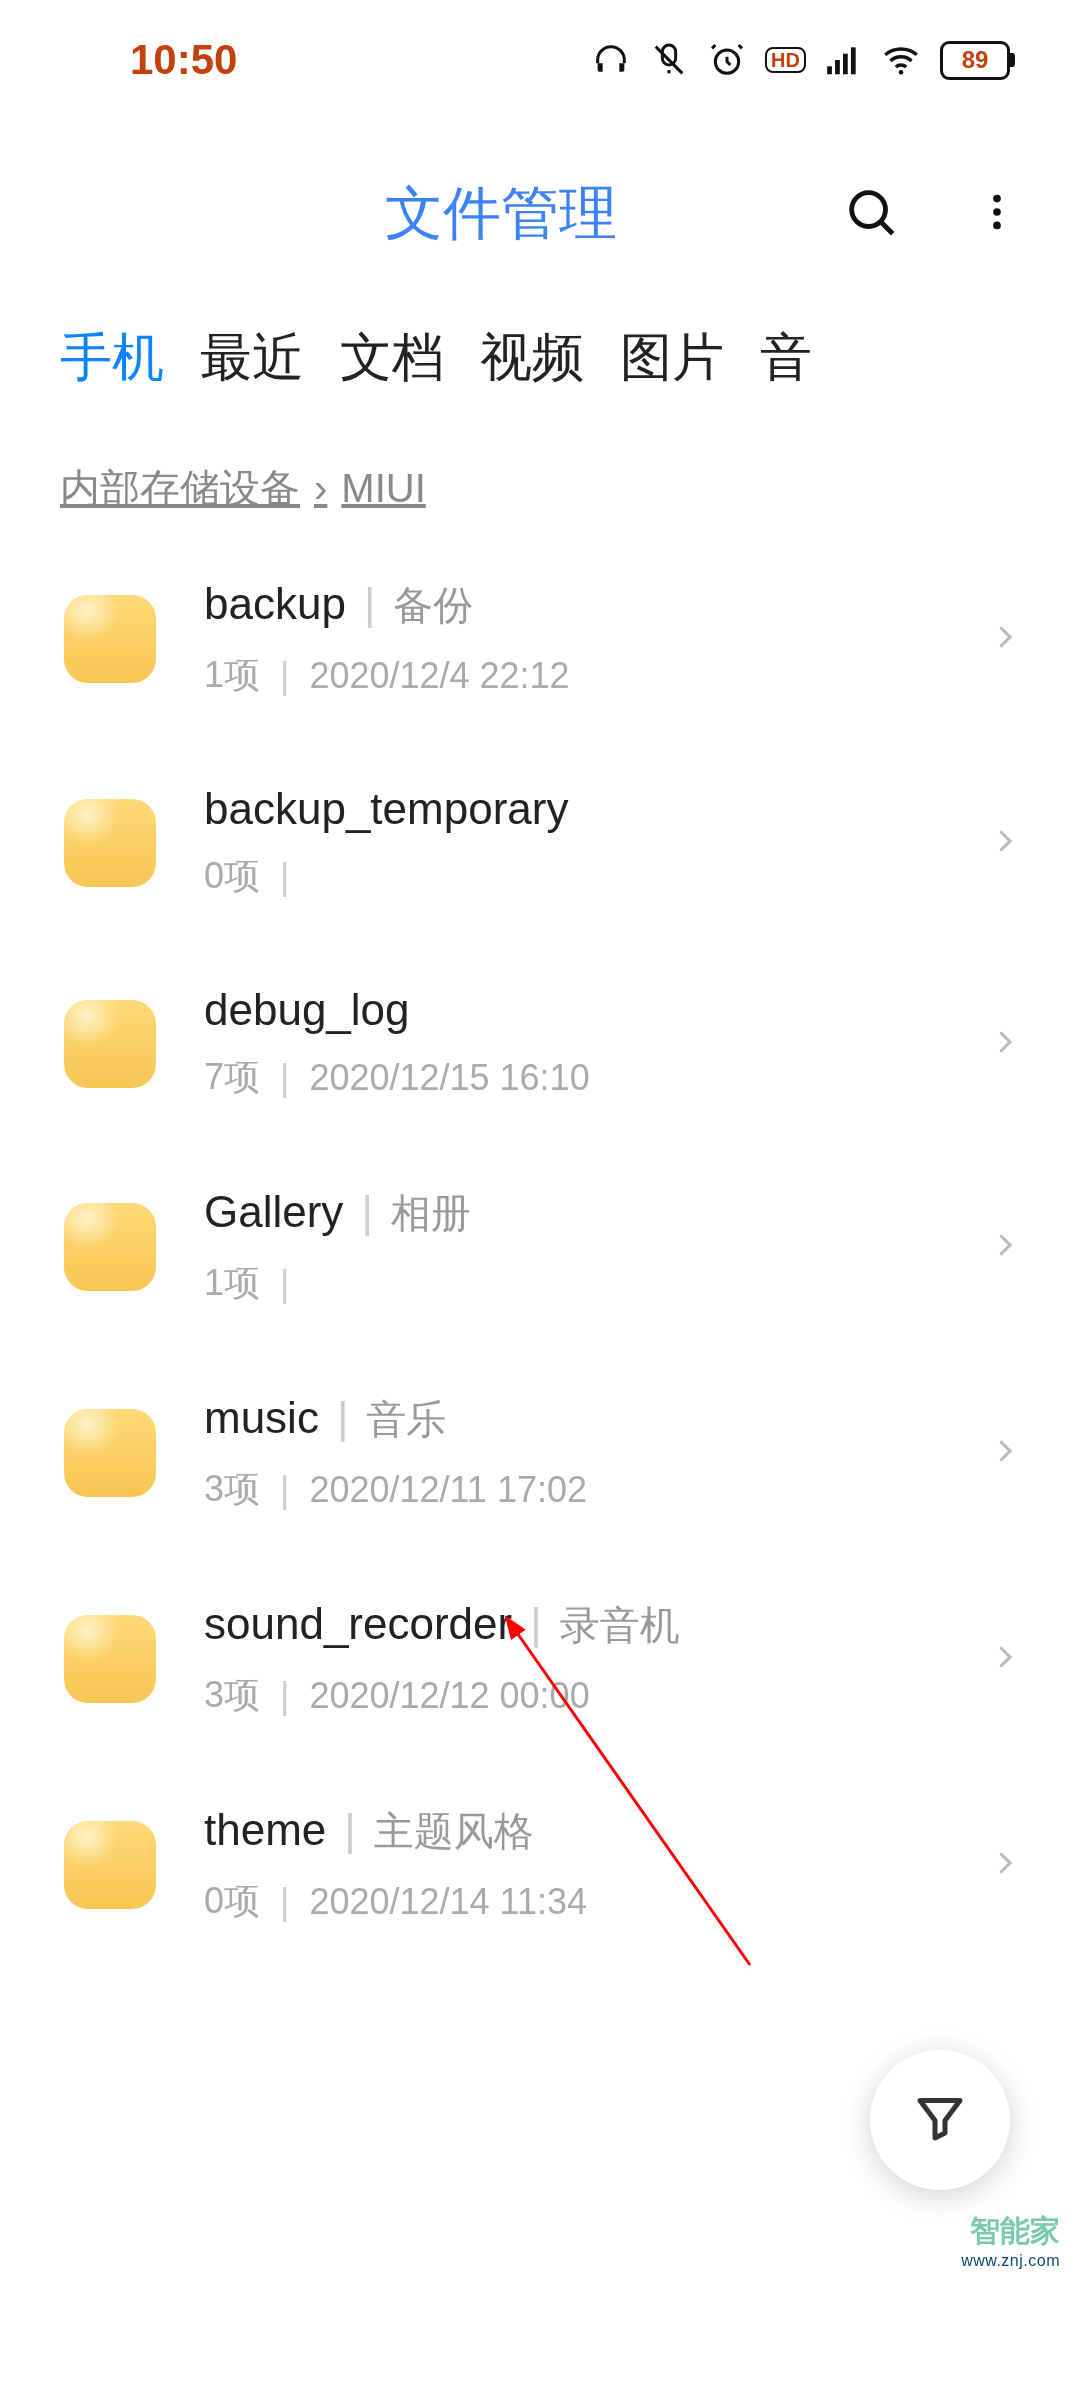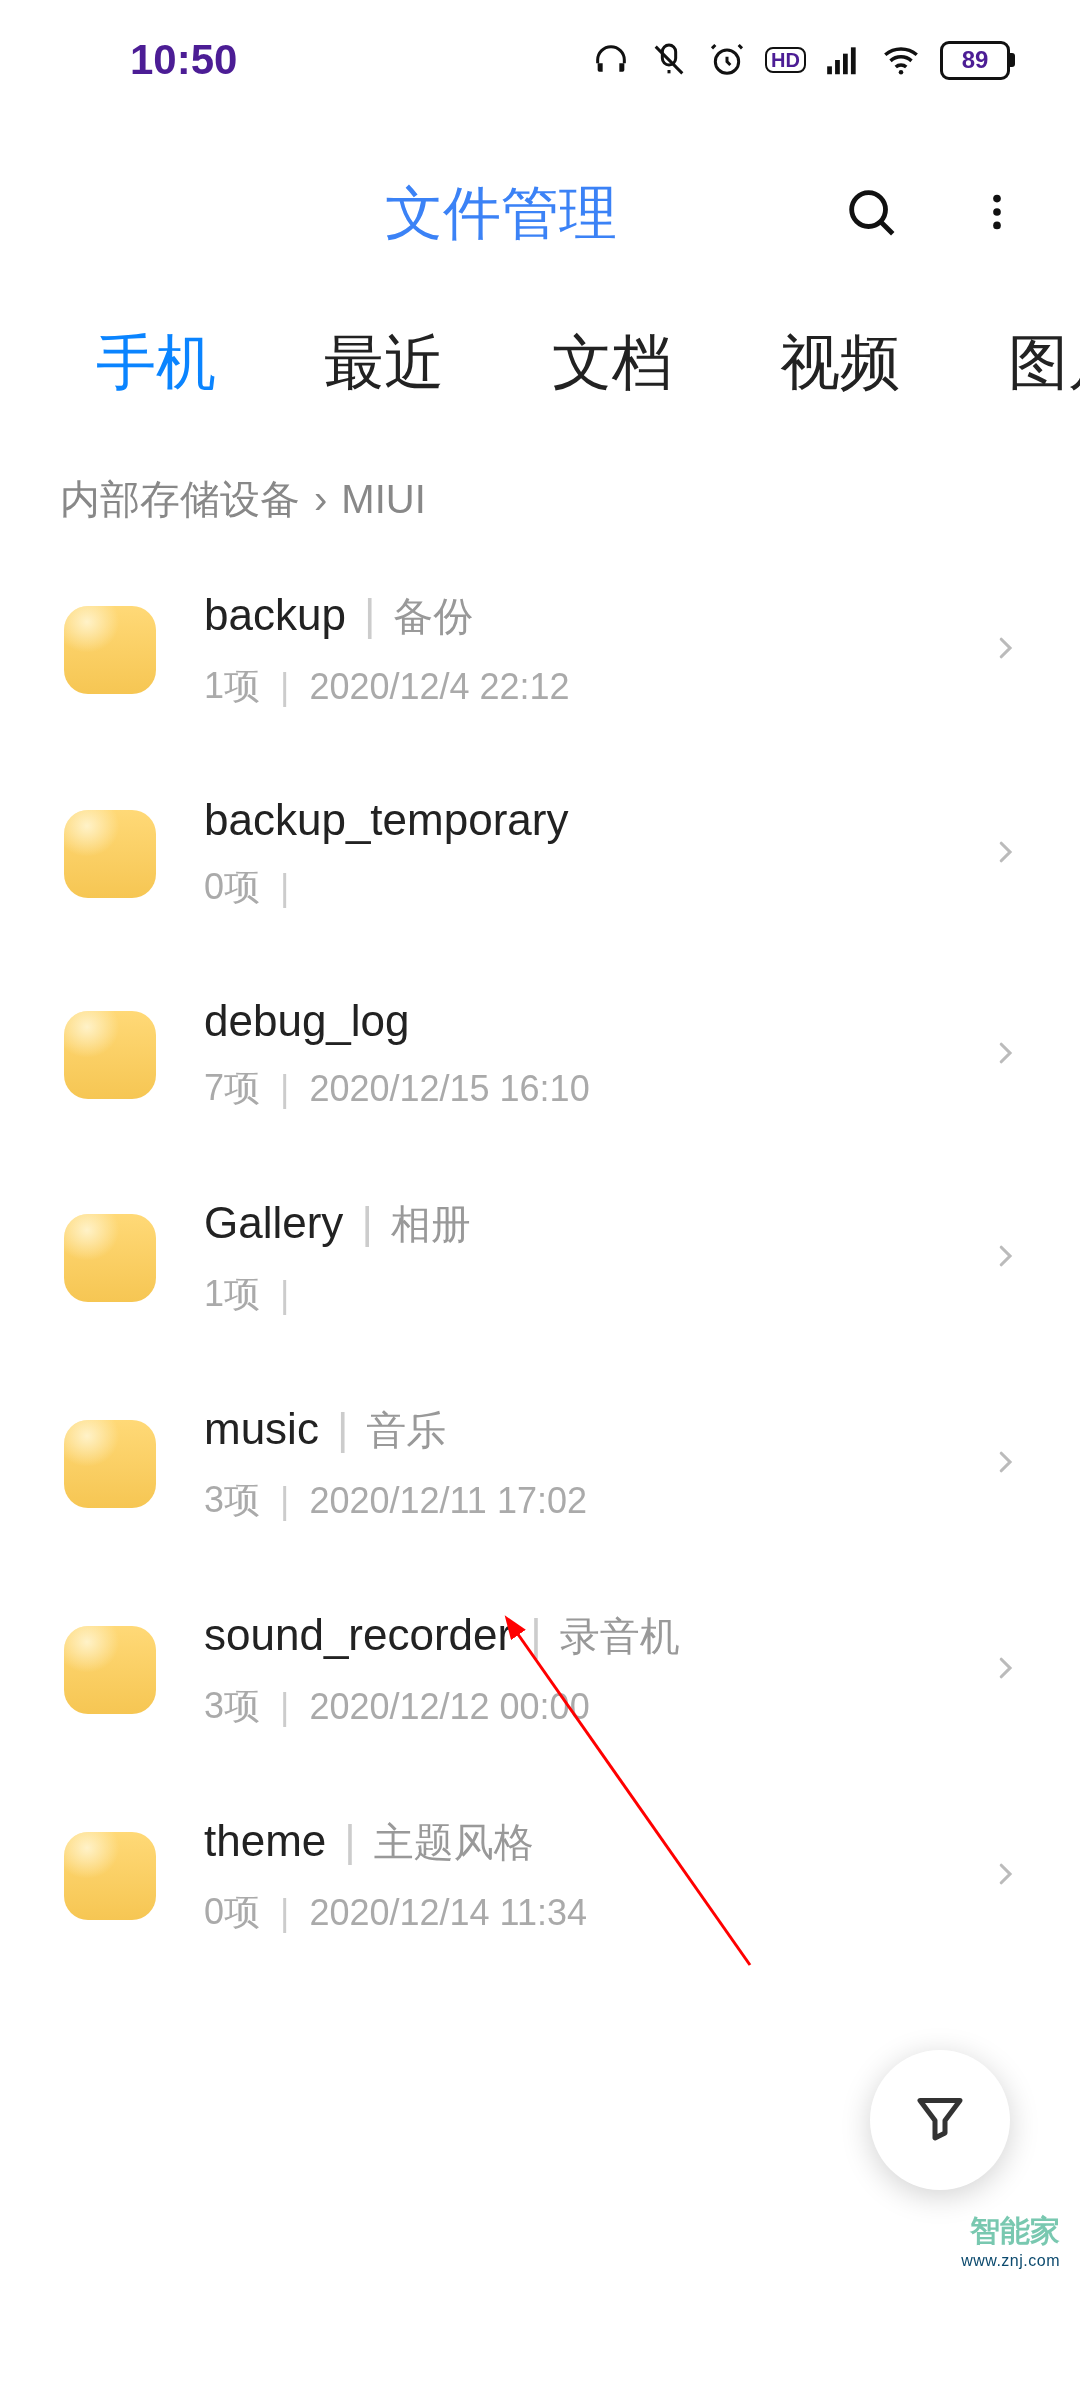--- a/index.html
+++ b/index.html
@@ -1,30 +1,30 @@
 <!DOCTYPE html>
 <html><head>
 <meta charset="utf-8">
 <style>
   * { margin:0; padding:0; box-sizing:border-box; font-family: -apple-system, "Helvetica Neue", Arial, "PingFang SC", "Microsoft YaHei", sans-serif; }
   html,body { width:1080px; height:2400px; background:#fff; overflow:hidden; position:relative; }
-  .status-bar { height:120px; display:flex; align-items:center; justify-content:space-between; padding:0 70px 0 130px; font-size:42px; font-weight:600; color:#4c1d95; }
+  .status-bar { height:120px; display:flex; align-items:center; justify-content:space-between; padding:0 70px 0 130px; font-size:42px; font-weight:600; color:#c2410c; }
   .status-right { display:flex; align-items:center; gap:18px; }
   .status-right svg { display:block; }
   .battery { display:flex; align-items:center; gap:4px; }
   .battery-shell { width:70px; height:39px; border:3px solid #111; border-radius:9px; position:relative; display:flex; align-items:center; justify-content:center; }
   .battery-shell::after { content:""; position:absolute; right:-8px; top:50%; transform:translateY(-50%); width:5px; height:14px; background:#111; border-radius:0 3px 3px 0; }
   .battery-num { font-size:24px; font-weight:600; }
   .header { padding:55px 60px 30px; display:flex; align-items:center; }
   .page-title { flex:1; text-align:center; font-size:58px; font-weight:500; color:#3b82f6; margin-left:100px; }
   .header-actions { display:flex; align-items:center; gap:74px; }
-  .tabs { display:flex; padding:40px 60px 30px; gap:108px; font-size:60px; color:#222; font-weight:500; overflow:hidden; white-space:nowrap;margin-left:36px; }
+  .tabs { display:flex; padding:40px 60px 30px; gap:36px; font-size:52px; color:#222; font-weight:500; overflow:hidden; white-space:nowrap; }
   .tab { flex:0 0 auto; }
   .tab.active { color:#0a84ff; }
-  .breadcrumb { padding:38px 60px 20px; font-size:40px; color:#888; display:flex; align-items:center; gap:8px; }
+  .breadcrumb { padding:38px 60px 20px; font-size:40px; color:#888; display:flex; align-items:center; gap:8px;text-decoration:underline; }
   .breadcrumb .bc-last { color:#888; }
   .breadcrumb-sep { margin:0 6px; }
   .list { padding:0 40px; }
   .item { display:flex; align-items:center; padding:42px 20px; }
   .folder-icon { width:100px; height:100px; margin-right:44px; flex:0 0 auto; }
   .item-text { flex:1; min-width:0; }
   .item-title-row { display:flex; align-items:baseline; gap:0; font-size:44px; font-weight:500; color:#222; }
   .item-name { }
   .item-alias-sep { color:#ccc; margin:0 18px; font-weight:300; }
   .item-alias { color:#999; font-size:40px; font-weight:400; }

